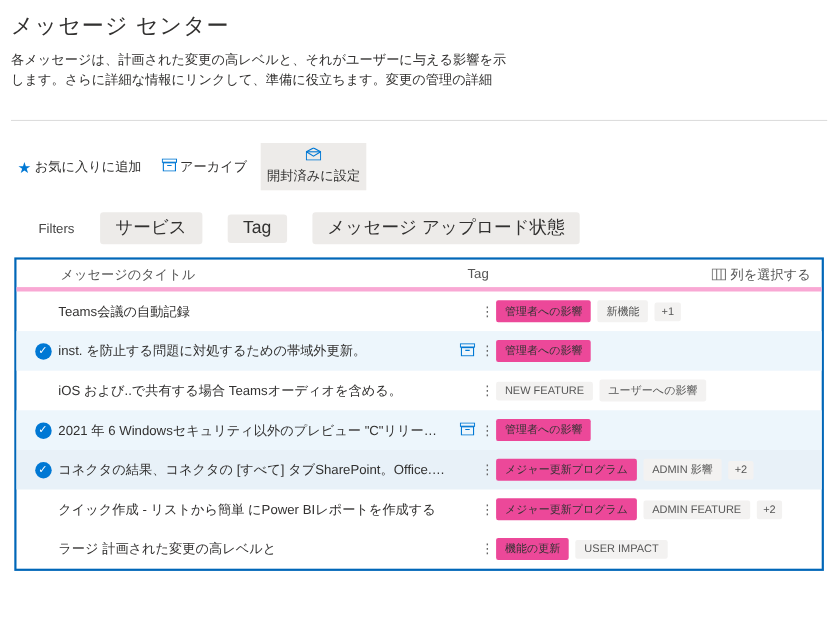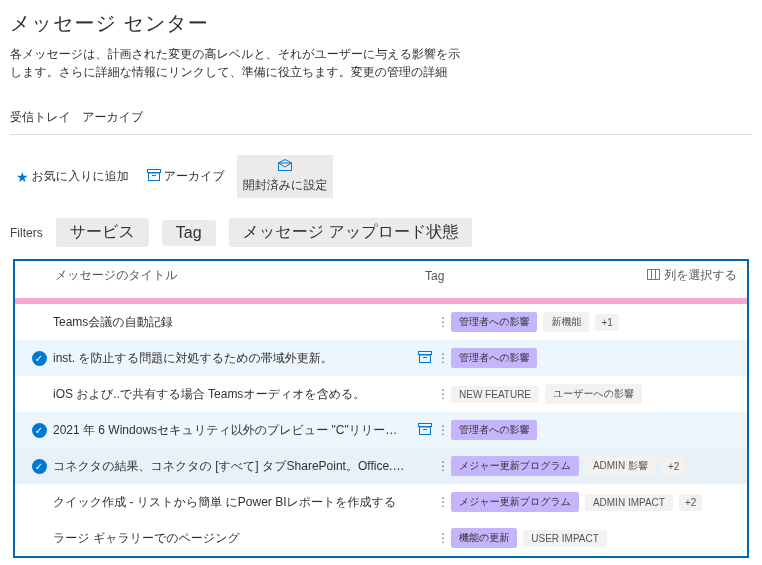--- a/index.html
+++ b/index.html
@@ -17,54 +17,50 @@
 .title { font-size: 20px; font-weight: 400; margin-bottom: 8px; letter-spacing: 1px;}
 .desc { font-size: 12px; line-height: 1.5; max-width: 460px; margin-bottom: 28px; }
 .tabs { font-size: 12px; margin-bottom: 8px; }
 .tabs span { margin-right: 8px; cursor: pointer; }
 .divider { border: none; border-top: 1px solid #ddd; margin-bottom: 20px; }
 .toolbar { display: flex; align-items: center; gap: 6px; font-size: 12px; margin-bottom: 20px; }
 .toolbar .tb-item { display: inline-flex; align-items: center; gap: 3px; padding: 4px 6px; cursor: pointer;}
 .toolbar .tb-item.sel { background: #edebe9; flex-direction: column; }
 .star { color: #0078d4; font-size: 14px; }
 .arch-icon, .mail-icon { color: #0078d4; font-size: 13px; }
-.filters { display: flex; align-items: center; gap: 13px; font-size: 12px; margin-bottom: 12px; }
+.filters { display: flex; align-items: center; gap: 23px; font-size: 12px; margin-bottom: 12px; margin-left: 25px; }
 .filters .lbl { color: #444; }
 .pill { background: #edebe9; padding: 4px 14px; border-radius: 3px; cursor: pointer; font-size: 16px;}
 .table-wrap { border: 2px solid #0067b8; margin: 0 3px 6px 3px; }
-.thead { display: flex; align-items: center; padding: 6px 10px 14px 40px; border-bottom: 6px solid #f9a8d4; font-size: 12px; color: #555;}
+.thead { display: flex; padding: 6px 10px 2px 40px; border-bottom: 4px solid #f9a8d4; font-size: 12px; color: #555;}
 .thead .col-title { flex: 0 0 370px; }
 .thead .col-tag { flex: 1; }
 .thead .col-sel { display: inline-flex; align-items: center; gap: 4px; color: #555; cursor: pointer; font-size: 12px;}
 .row { display: flex; align-items: center; padding: 8px 10px 8px 10px; font-size: 12px; min-height: 36px;}
 .row.selected { background: #edf6fc; }
 .row.selected.alt { background: #e8f1f8; }
 .row .check { width: 28px; display:flex; align-items:center; justify-content:center;}
 .row .check .circ { width: 15px; height: 15px; border-radius: 50%; background: #0078d4; display: flex; align-items: center; justify-content: center; color: #fff; font-size: 10px; }
 .row .msg { flex: 0 0 362px; padding-right: 6px; white-space: nowrap; overflow: hidden; text-overflow: ellipsis;}
 .row .mid { width: 20px; display:flex; align-items:center; justify-content:center;}
 .row .mid .arch { color: #0078d4; font-size: 13px;}
 .row .dots { width: 16px; color: #666; cursor: pointer; text-align:center;}
 .row .tags { flex: 1; display: flex; gap: 6px; align-items: center; }
 .tag { font-size: 10px; padding: 3px 8px; border-radius: 2px; background: #f3f2f1; color: #555; white-space: nowrap;}
-.tag.dark { background: #c4b5fd; color: #333; }
+.tag.dark { background: #ec4899; color: #333; }
 .tag.plus { background: #f3f2f1; color: #555; padding: 3px 6px;}
 .cols-icon { color: #777; font-size: 12px;}
 </style>
 </head>
 <body>
 
 <div class="page">
   <div class="title">メッセージ センター</div>
   <div class="desc">各メッセージは、計画された変更の高レベルと、それがユーザーに与える影響を示します。さらに詳細な情報にリンクして、準備に役立ちます。変更の管理の詳細</div>
 
-  <div class="tabs">
-    <span>受信トレイ</span>
-    <span>アーカイブ</span>
-  </div>
   <hr class="divider">
 
   <div class="toolbar">
     <span class="tb-item">
       <span class="star">★</span>
       <span>お気に入りに追加</span>
     </span>
     <span class="tb-item">
       <span class="arch-icon">
         <svg width="14" height="12" viewBox="0 0 14 12">
@@ -178,27 +174,27 @@
             <span class="tag plus">+2</span>
           </div>
         </div>
         <div class="row">
           <div class="check"></div>
           <div class="msg">クイック作成 - リストから簡単 にPower BIレポートを作成する</div>
           <div class="mid"></div>
           <div class="dots">⋮</div>
           <div class="tags">
             <span class="tag dark">メジャー更新プログラム</span>
-            <span class="tag">ADMIN IMPACT</span>
+            <span class="tag">ADMIN FEATURE</span>
             <span class="tag plus">+2</span>
           </div>
         </div>
         <div class="row">
           <div class="check"></div>
-          <div class="msg">ラージ ギャラリーでのページング</div>
+          <div class="msg">ラージ 計画された変更の高レベルと</div>
           <div class="mid"></div>
           <div class="dots">⋮</div>
           <div class="tags">
             <span class="tag dark">機能の更新</span>
             <span class="tag">USER IMPACT</span>
           </div>
         </div>
       </div>
   </div>
 </div>

